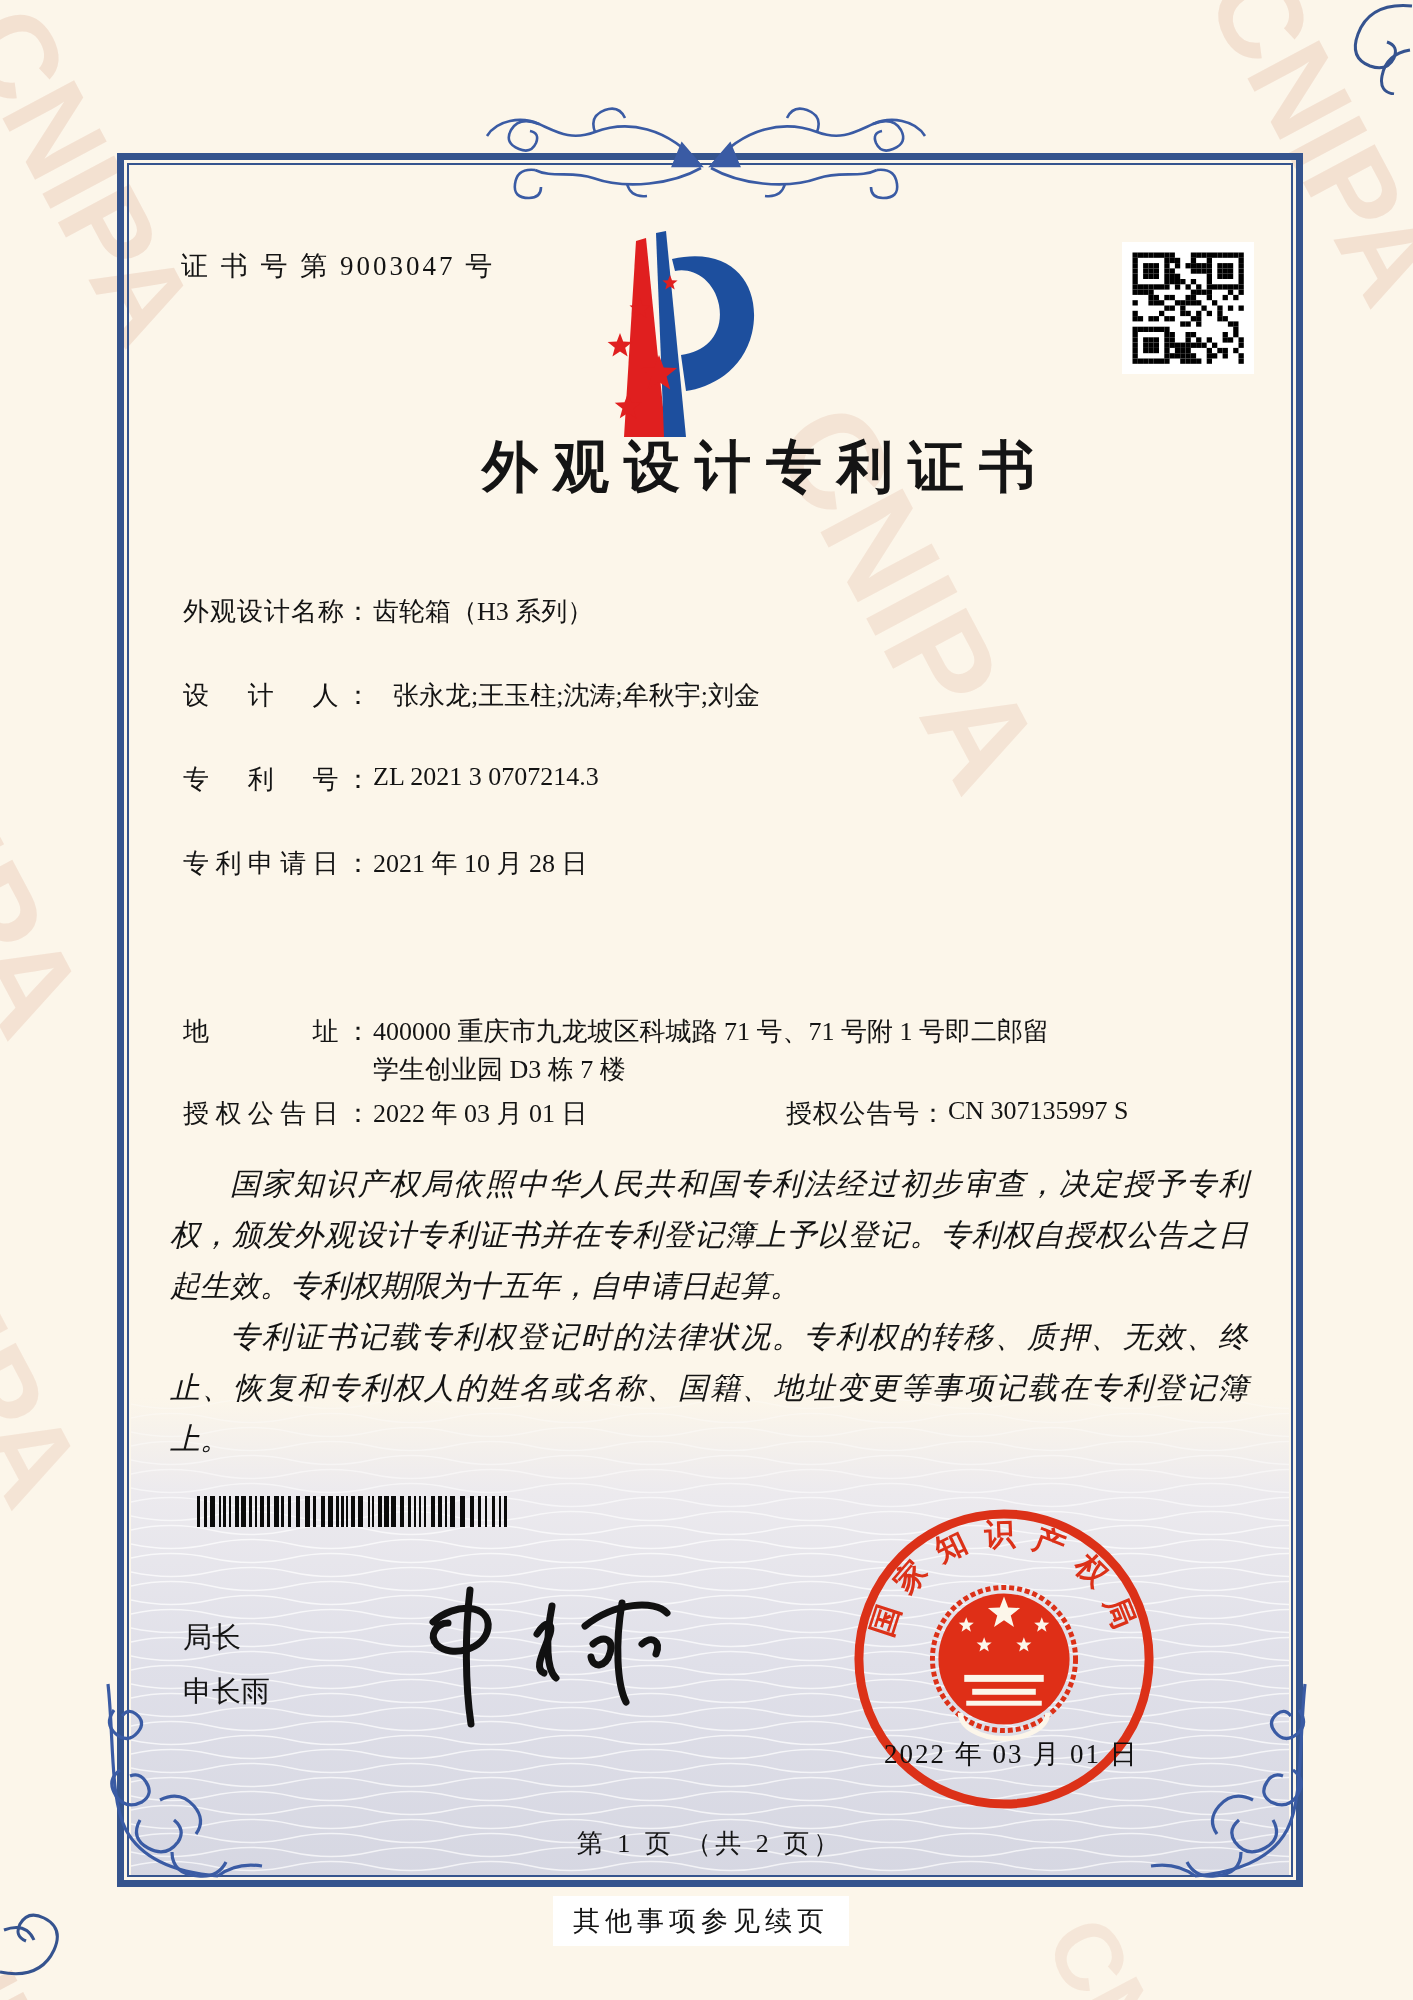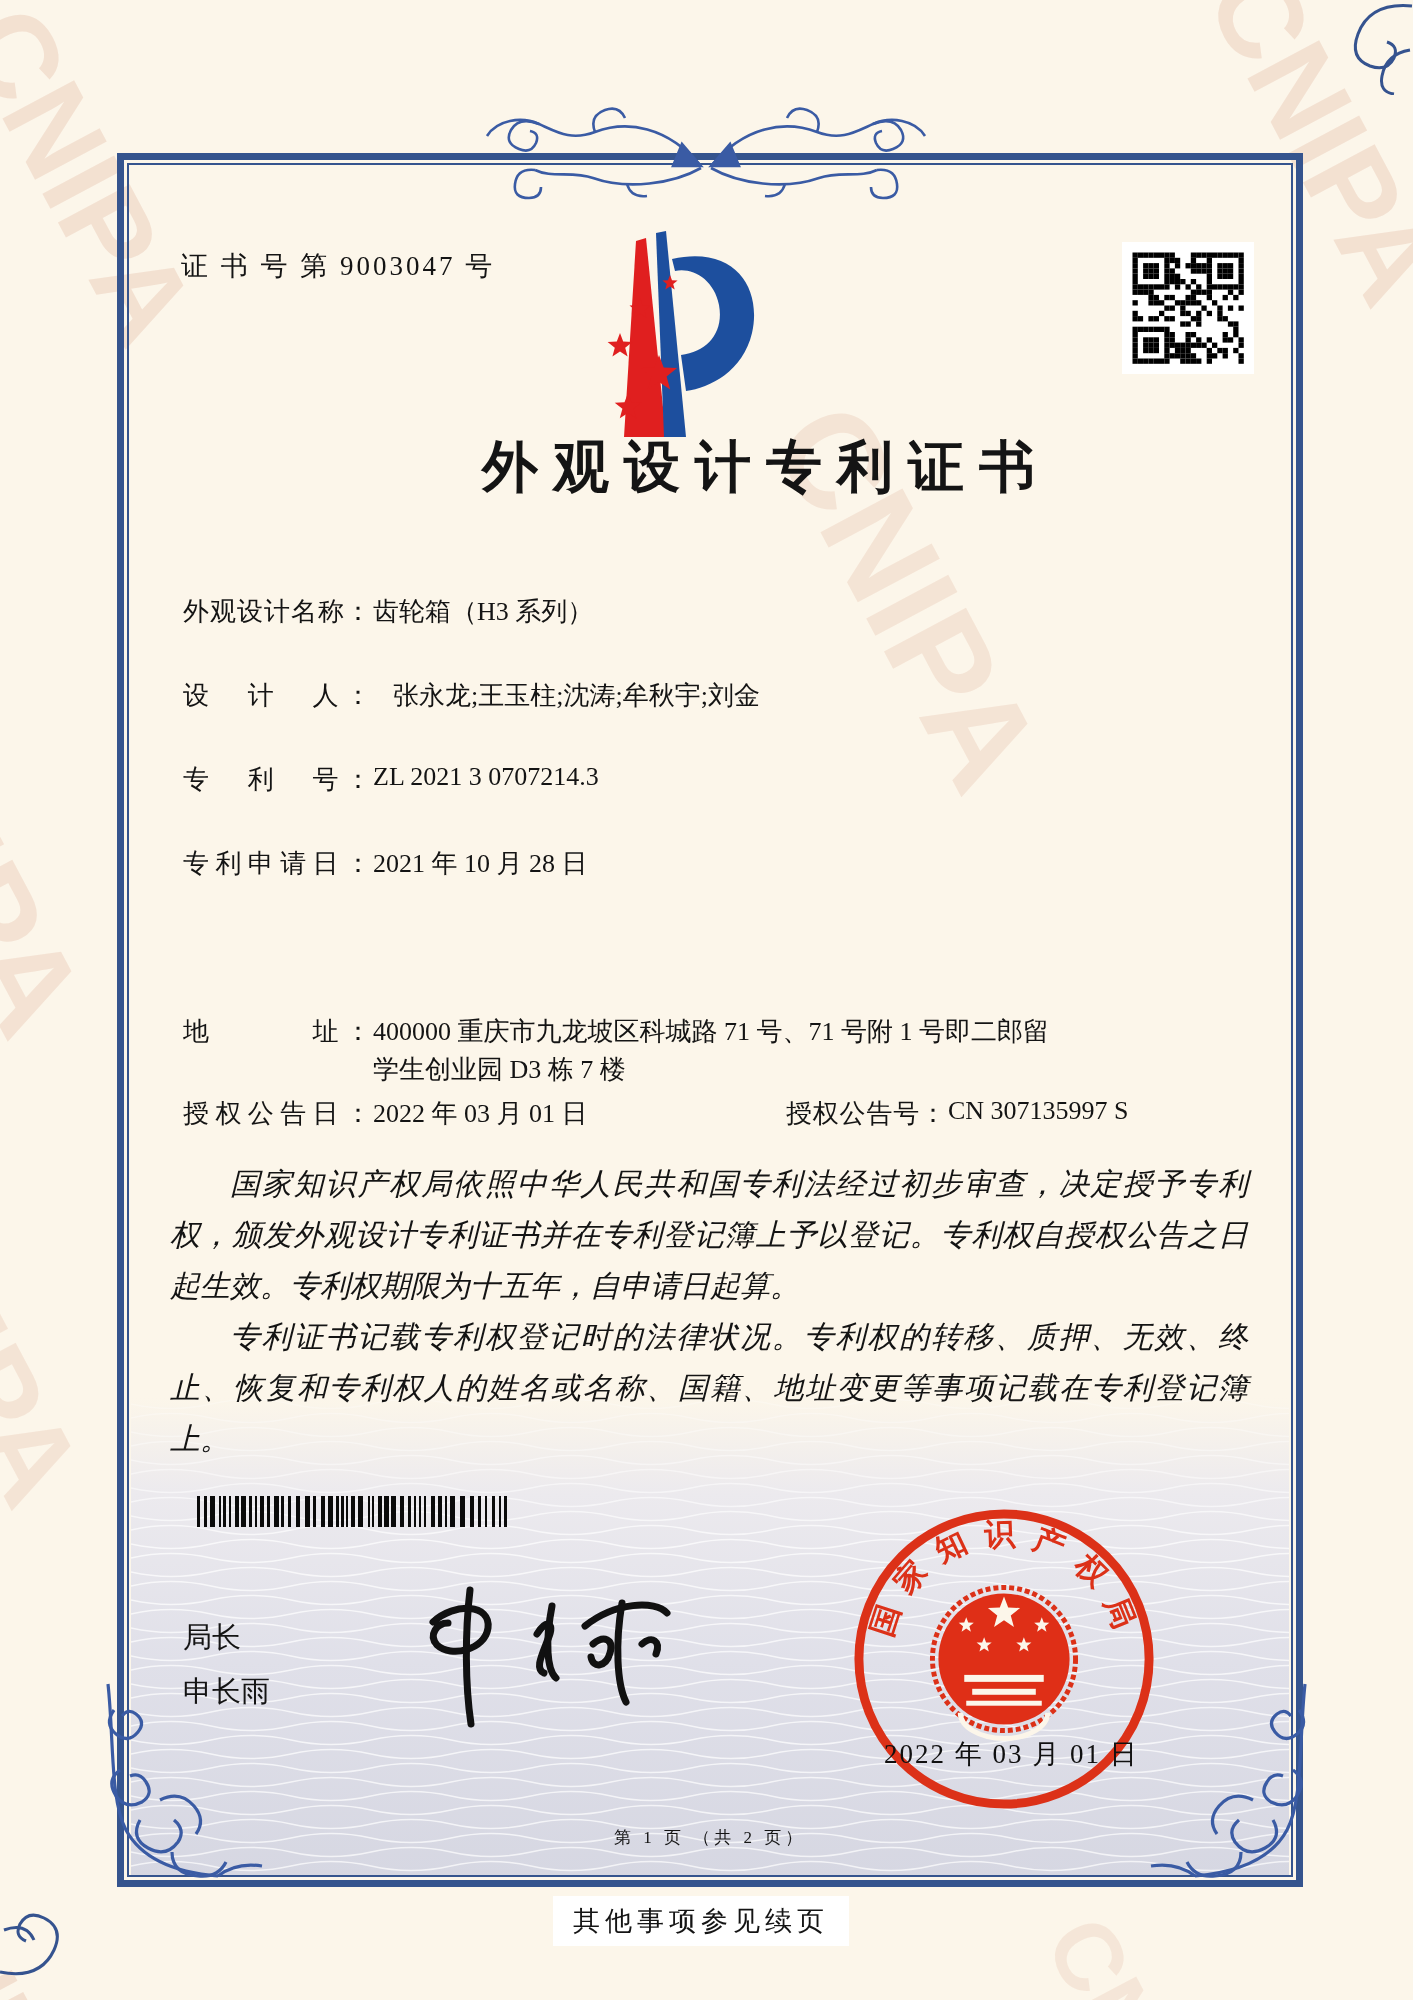--- a/index.html
+++ b/index.html
@@ -28,21 +28,21 @@
   .pair2 .flabel{width:160px;}
   #addr2{position:absolute;left:373px;top:1052px;font-size:26px;text-align:center;}
   #paras{left:170px;top:1158px;width:1078px;}
   #paras p{margin:0;font-size:30px;line-height:1.7;text-indent:2em;text-align:justify;font-style:italic;}
   #barcode{left:197px;top:1496px;}
   #role{left:183px;top:1618px;font-size:29px;}
   #signame{left:183px;top:1672px;font-size:29px;}
   #signature{left:385px;top:1572px;}
   #seal{left:845px;top:1500px;}
   #seal-date{left:884px;top:1736px;width:260px;font-size:27px;letter-spacing:2px;color:#101010;z-index:6;}
-  #page-no{left:117px;top:1826px;width:1186px;text-align:center;font-size:17px;letter-spacing:4px;}
+  #page-no{left:117px;top:1826px;width:1186px;text-align:center;font-size:26px;letter-spacing:4px;}
   #note{left:553px;top:1896px;background:#ffffff;padding:7px 20px;font-size:27px;letter-spacing:5px;z-index:6;}
 </style>
 </head>
 <body>
 
 <div id="page">
 
   <div class="wm" style="left:55px;top:-15px;font-size:118px;transform:rotate(62deg);">CNIPA</div>
   <div class="wm" style="left:1300px;top:-55px;font-size:118px;transform:rotate(62deg);">CNIPA</div>
   <div class="wm" style="left:880px;top:380px;font-size:135px;transform:rotate(62deg);opacity:.26;">CNIPA</div>

